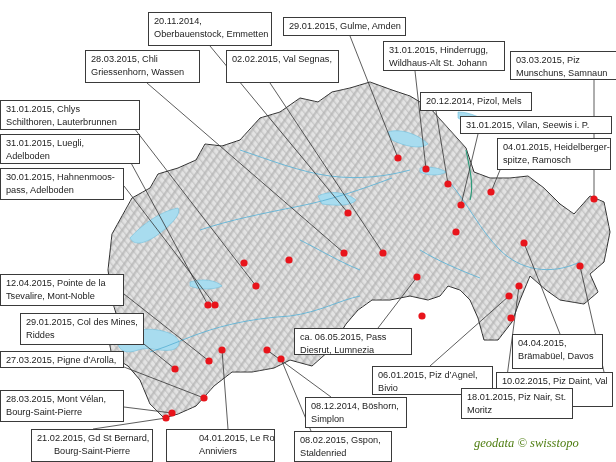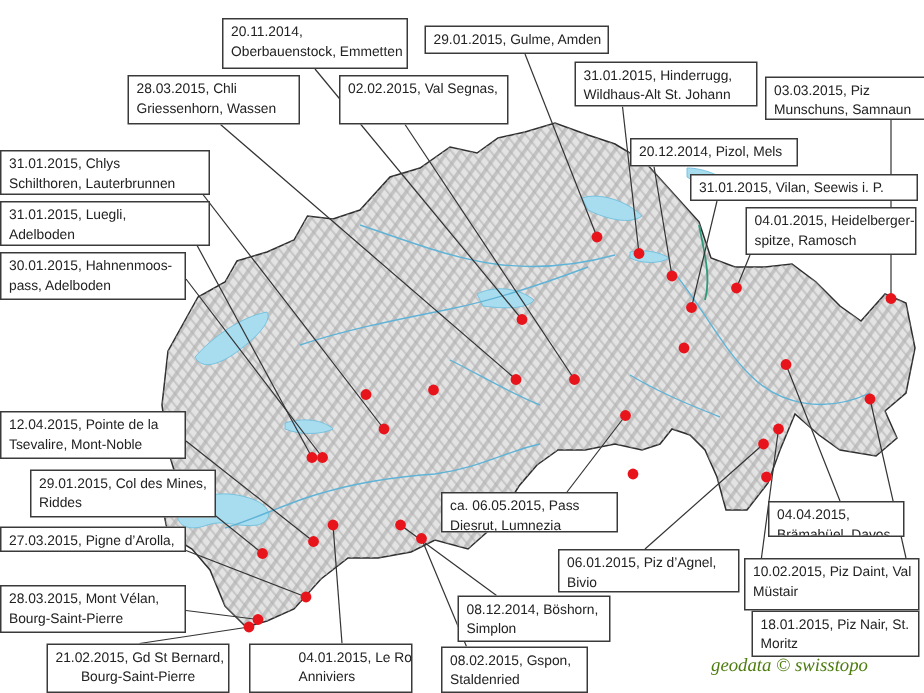--- a/index.html
+++ b/index.html
@@ -197,28 +197,28 @@
         <span>Bivio</span>
       </div>
       <div class="label-box" style="left: 305px; top: 397px; width: 102px; height: 31px;">
         <span>08.12.2014,  Böshorn,</span>
         <span>Simplon</span>
       </div>
       <div class="label-box" style="left: 294px; top: 431px; width: 98px; height: 31px;">
         <span>08.02.2015,  Gspon,</span>
         <span>Staldenried</span>
       </div>
-      <div class="label-box" style="left: 512px; top: 334px; width: 91px; height: 24px;">
+      <div class="label-box" style="left: 512px; top: 334px; width: 91px; height: 35px;">
         <span>04.04.2015,</span>
         <span>Brämabüel, Davos</span>
       </div>
       <div class="label-box" style="left: 496px; top: 372px; width: 117px; height: 35px;">
         <span>10.02.2015,  Piz Daint, Val</span>
         <span>Müstair</span>
       </div>
-      <div class="label-box" style="left: 461px; top: 407px; width: 112px; height: 31px; margin-left: 40px;">
+      <div class="label-box" style="left: 461px; top: 388px; width: 112px; height: 31px;">
         <span>18.01.2015,  Piz Nair, St.</span>
         <span>Moritz</span>
       </div>
     </div>
 
   <div class="credit">geodata © swisstopo</div>
 </div>
 
 </body></html>

